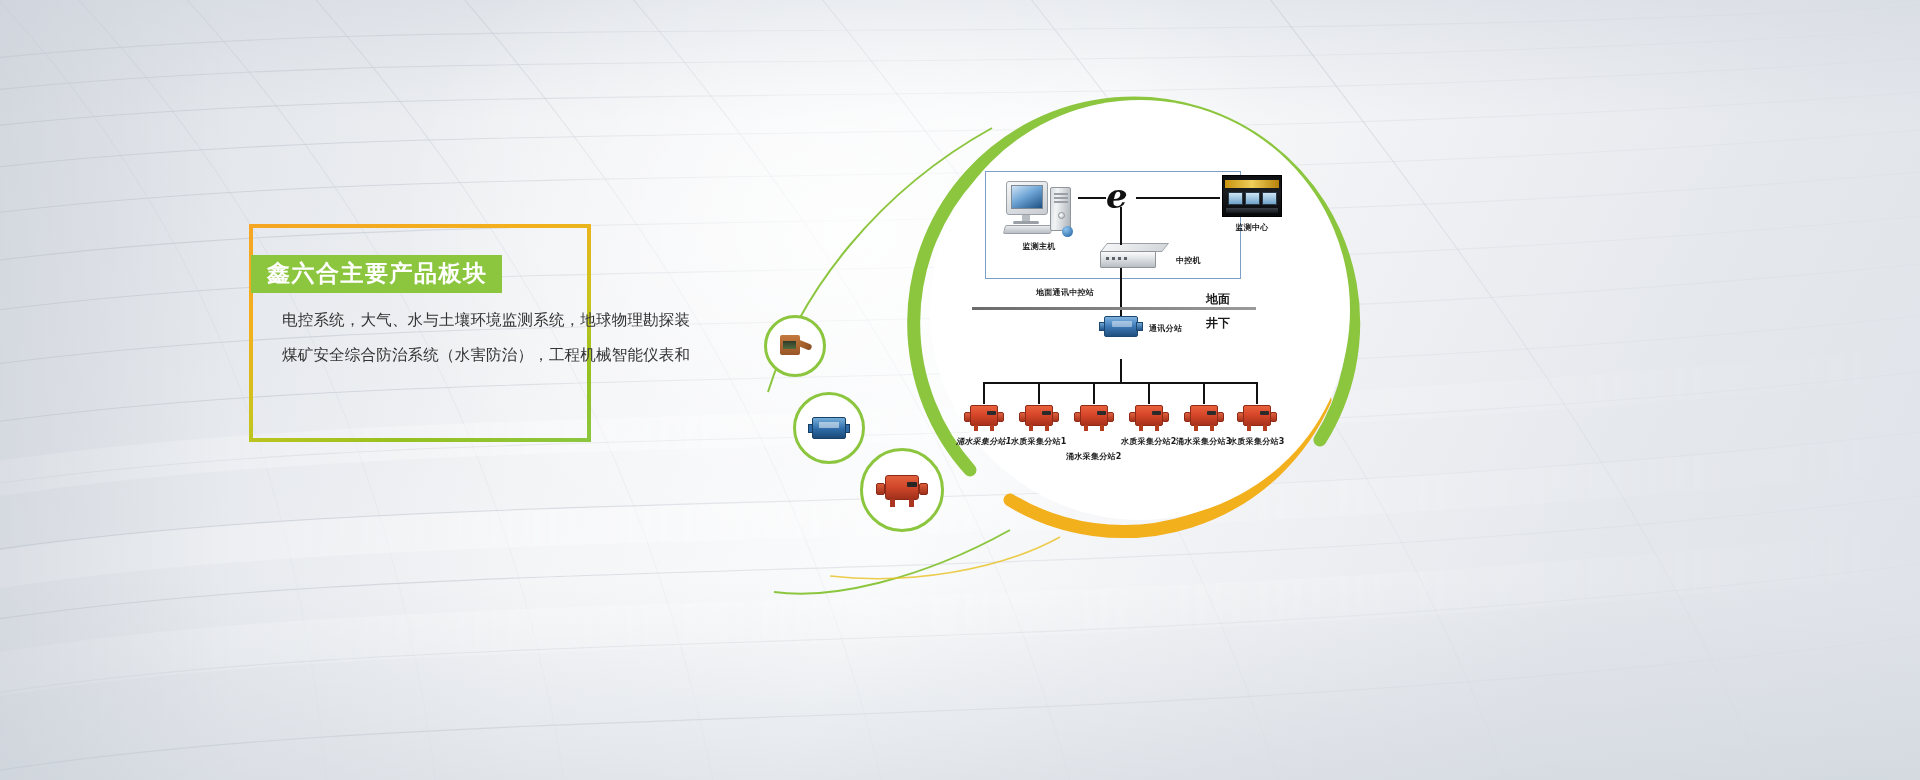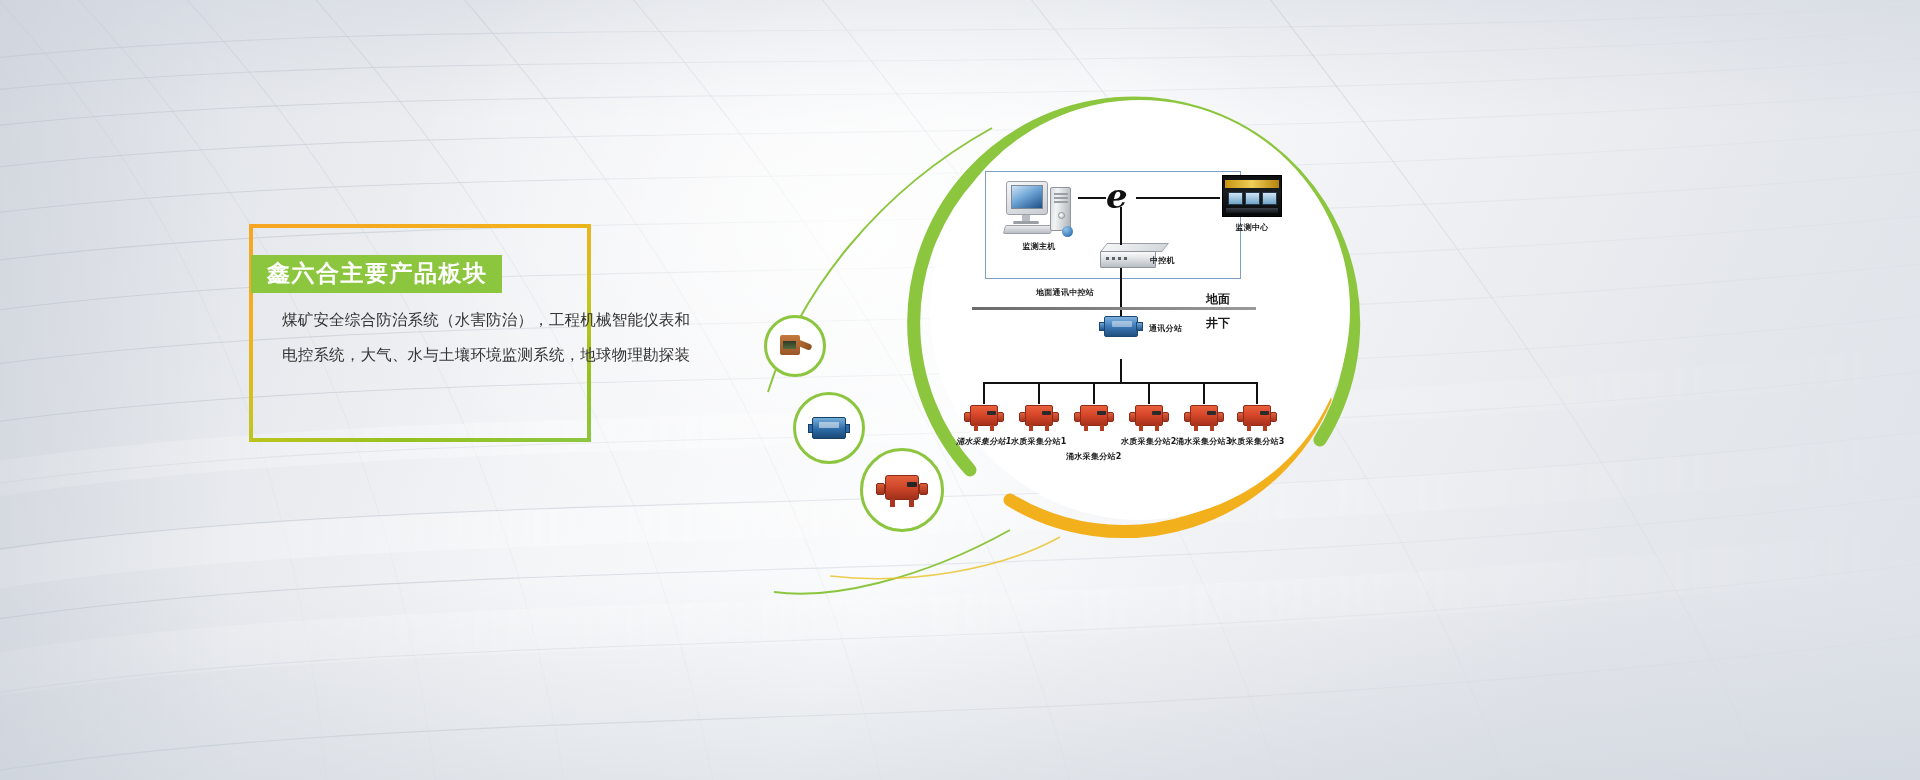--- a/index.html
+++ b/index.html
@@ -482,22 +482,22 @@
   <div class="vignette-bottom"></div>
   <div class="glow-center"></div>
 
   <div id="panel">
     <div class="frame"></div>
   </div>
 
   <div id="title-tab">鑫六合主要产品板块</div>
 
   <div id="panel-body">
+    <p>电控系统，大气、水与土壤环境监测系统，地球物理勘探装</p>
     <p>煤矿安全综合防治系统（水害防治），工程机械智能仪表和</p>
-    <p>电控系统，大气、水与土壤环境监测系统，地球物理勘探装</p>
   </div>
 
   <div id="diagram-wrap">
 
     <svg class="ring-svg" viewBox="0 0 1160 740">
 
       <path d="M 210 430 A 220 220 0 1 1 560 400" fill="none" stroke="#8cc63f" stroke-width="13" stroke-linecap="round"></path>
 
       <path d="M 565 360 A 220 220 0 0 1 250 460" fill="none" stroke="#f2b01d" stroke-width="13" stroke-linecap="round"></path>
 
@@ -555,21 +555,21 @@
         <div class="node-label" style="margin-top:4px; margin-left:-4px;">监测主机</div>
       </div>
 
       <div class="node" style="left:140px; top:108px;">
         <div class="switchbox">
           <div class="top"></div>
           <div class="front">
               <span class="led"></span>
             </div>
         </div>
-        <div class="node-label" style="position:absolute; left:50px; top:12px;">中控机</div>
+        <div class="node-label" style="position:absolute; left:76px; top:12px;">中控机</div>
       </div>
 
       <div id="e-glyph" style="left:146px; top:44px;">e</div>
 
       <div class="wire" style="left:118px; top:62px; width:28px; height:2px;"></div>
 
       <div class="wire" style="left:176px; top:62px; width:84px; height:2px;"></div>
 
       <div class="wire" style="left:160px; top:72px; width:2px; height:38px;"></div>
 

